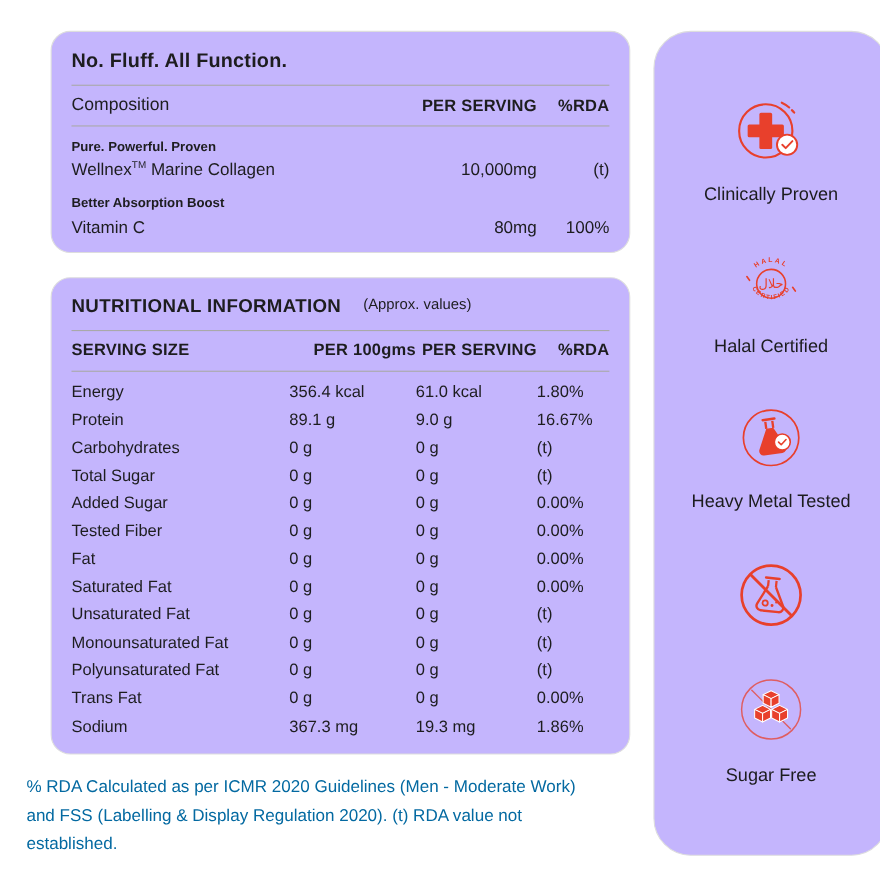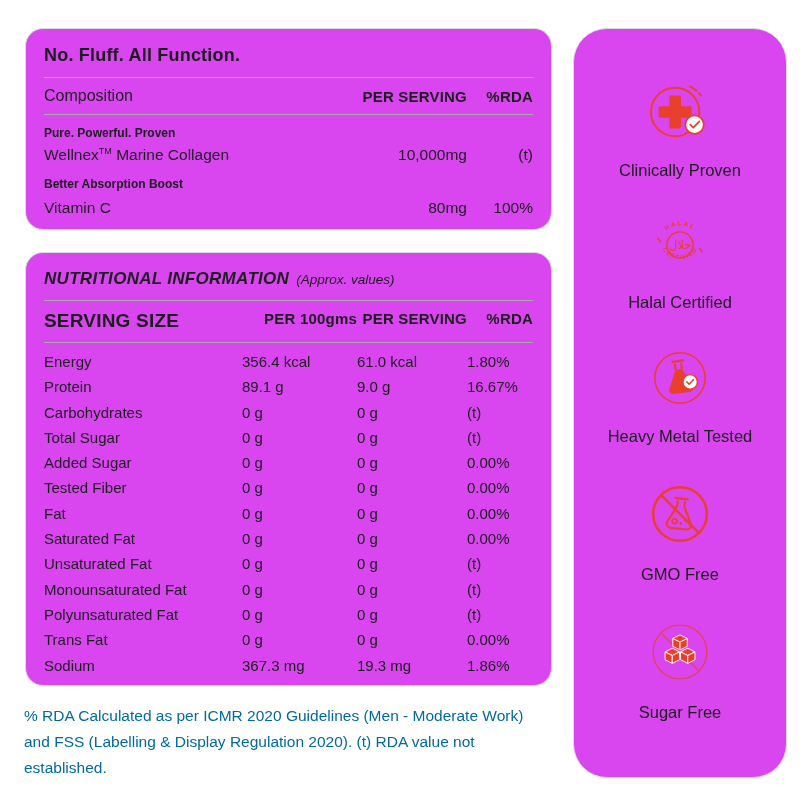--- a/index.html
+++ b/index.html
@@ -1,37 +1,37 @@
 <!DOCTYPE html>
 <html><head>
 <meta charset="utf-8">
 <style>
   html,body{margin:0;padding:0;background:#ffffff;width:800px;height:800px;
     font-family:"Liberation Sans",sans-serif;color:#1d1d1f;-webkit-font-smoothing:antialiased;}
-  .card{position:absolute;background:#d946ef;border:1.5px solid #ddddde;box-sizing:border-box;}
+  .card{position:absolute;background:#c4b5fd;border:1.5px solid #ddddde;box-sizing:border-box;margin-left:21px;}
   
   #comp-card{left:25px;top:28px;width:527px;height:202px;border-radius:18px;padding:12px 18px;}
   .card-title{font-size:18px;font-weight:600;letter-spacing:.2px;padding-top:4px;}
   .hline{border:none;border-top:1px solid #a9a9a9;margin:11px 0 0 0;}
   .comp-head{display:grid;grid-template-columns:1fr 120px 66px;align-items:center;padding:9px 0 9px 0;}
   .comp-head .c1{font-size:16px;font-weight:400;}
   .head-num{font-size:15px;font-weight:700;text-align:right;letter-spacing:.2px;}
   .group-heading{font-size:12px;font-weight:600;margin-top:11px;}
   .comp-row{display:grid;grid-template-columns:1fr 120px 66px;font-size:15.5px;margin-top:6px;}
   .comp-row .num{text-align:right;}
   .comp-row.second{margin-top:8px;}
   .group-heading.second{margin-top:13px;}
   sup.tm{font-size:9px;vertical-align:super;line-height:0;}
   
   #nut-card{left:25px;top:252px;width:527px;height:434px;border-radius:18px;padding:16px 18px;}
-  .nut-titlebar{display:flex;align-items:center;gap:7px;font-style:italic;}
+  .nut-titlebar{display:flex;align-items:flex-start;gap:20px;}
   .nut-title{font-size:17px;font-weight:700;letter-spacing:.3px;}
   .nut-subtitle{font-size:13.5px;font-weight:400;}
   .nut-head{display:grid;grid-template-columns:1fr 115px 110px 66px;padding:9px 0 10px 0;}
-  .nut-head .c1{font-size:19px;font-weight:600;letter-spacing:.2px;}
+  .nut-head .c1{font-size:15px;font-weight:600;letter-spacing:.2px;}
   .nrows{margin-top:6px;}
   .nrow{display:grid;grid-template-columns:1fr 115px 110px 66px;font-size:15px;line-height:25.3px;}
   .nrow span:nth-child(n+2){text-align:left;}
   
   #footnote{position:absolute;left:24px;top:703px;width:508px;font-size:15.5px;line-height:26px;color:#0369a1;}
   
   #badge-card{left:573px;top:28px;width:214px;height:750px;border-radius:34px;
     display:flex;flex-direction:column;align-items:center;justify-content:space-evenly;padding:20px 0;}
   .badge{display:flex;flex-direction:column;align-items:center;}
   .badge-label{font-size:16.5px;font-weight:500;color:#1c1c1e;text-align:center;width:150px;line-height:1.45;margin-top:16px;}
@@ -228,21 +228,20 @@
       <g transform="rotate(6 32 32)">
         <path d="M26 17 h12" stroke="#e8402c" stroke-width="2.2" stroke-linecap="round" fill="none"></path>
         <path d="M28.5 19 v5.5 M35.5 19 v5.5" stroke="#e8402c" stroke-width="2" fill="none"></path>
         <path d="M28.5 24.5 L20.6 40.5 a4 4 0 0 0 3.6 5.8 h15.6 a4 4 0 0 0 3.6 -5.8 L35.5 24.5" fill="none" stroke="#e8402c" stroke-width="2.1" stroke-linejoin="round"></path>
         <circle cx="27.5" cy="39.5" r="2.3" fill="none" stroke="#e8402c" stroke-width="1.6"></circle>
         <circle cx="33.8" cy="41" r="1.3" fill="#e8402c"></circle>
         <circle cx="37.2" cy="38" r="1" fill="#e8402c"></circle>
       </g>
       <line x1="14.5" y1="14.5" x2="49.5" y2="49.5" stroke="#e8402c" stroke-width="2.5" stroke-linecap="round"></line>
     </svg>
-    <div class="badge-label">GMO Free</div>
   </div>
 
   <div class="badge">
     <svg class="bicon" width="66" height="66" viewBox="0 0 64 64">
       <circle cx="32" cy="32" r="26" fill="none" stroke="#e8402c" stroke-width="1.3" opacity="0.75"></circle>
       <line x1="15" y1="15" x2="49" y2="49" stroke="#e8402c" stroke-width="1.2" opacity="0.75" stroke-linecap="round"></line>
       <g fill="#e8402c" stroke="#ffffff" stroke-width="0.9" stroke-linejoin="round">
         <path d="M32 15.4 L39 18.9 L32 22.4 L25 18.9 Z"></path>
         <path d="M25 18.9 L32 22.4 L32 30 L25 26.5 Z"></path>
         <path d="M39 18.9 L32 22.4 L32 30 L39 26.5 Z"></path>

